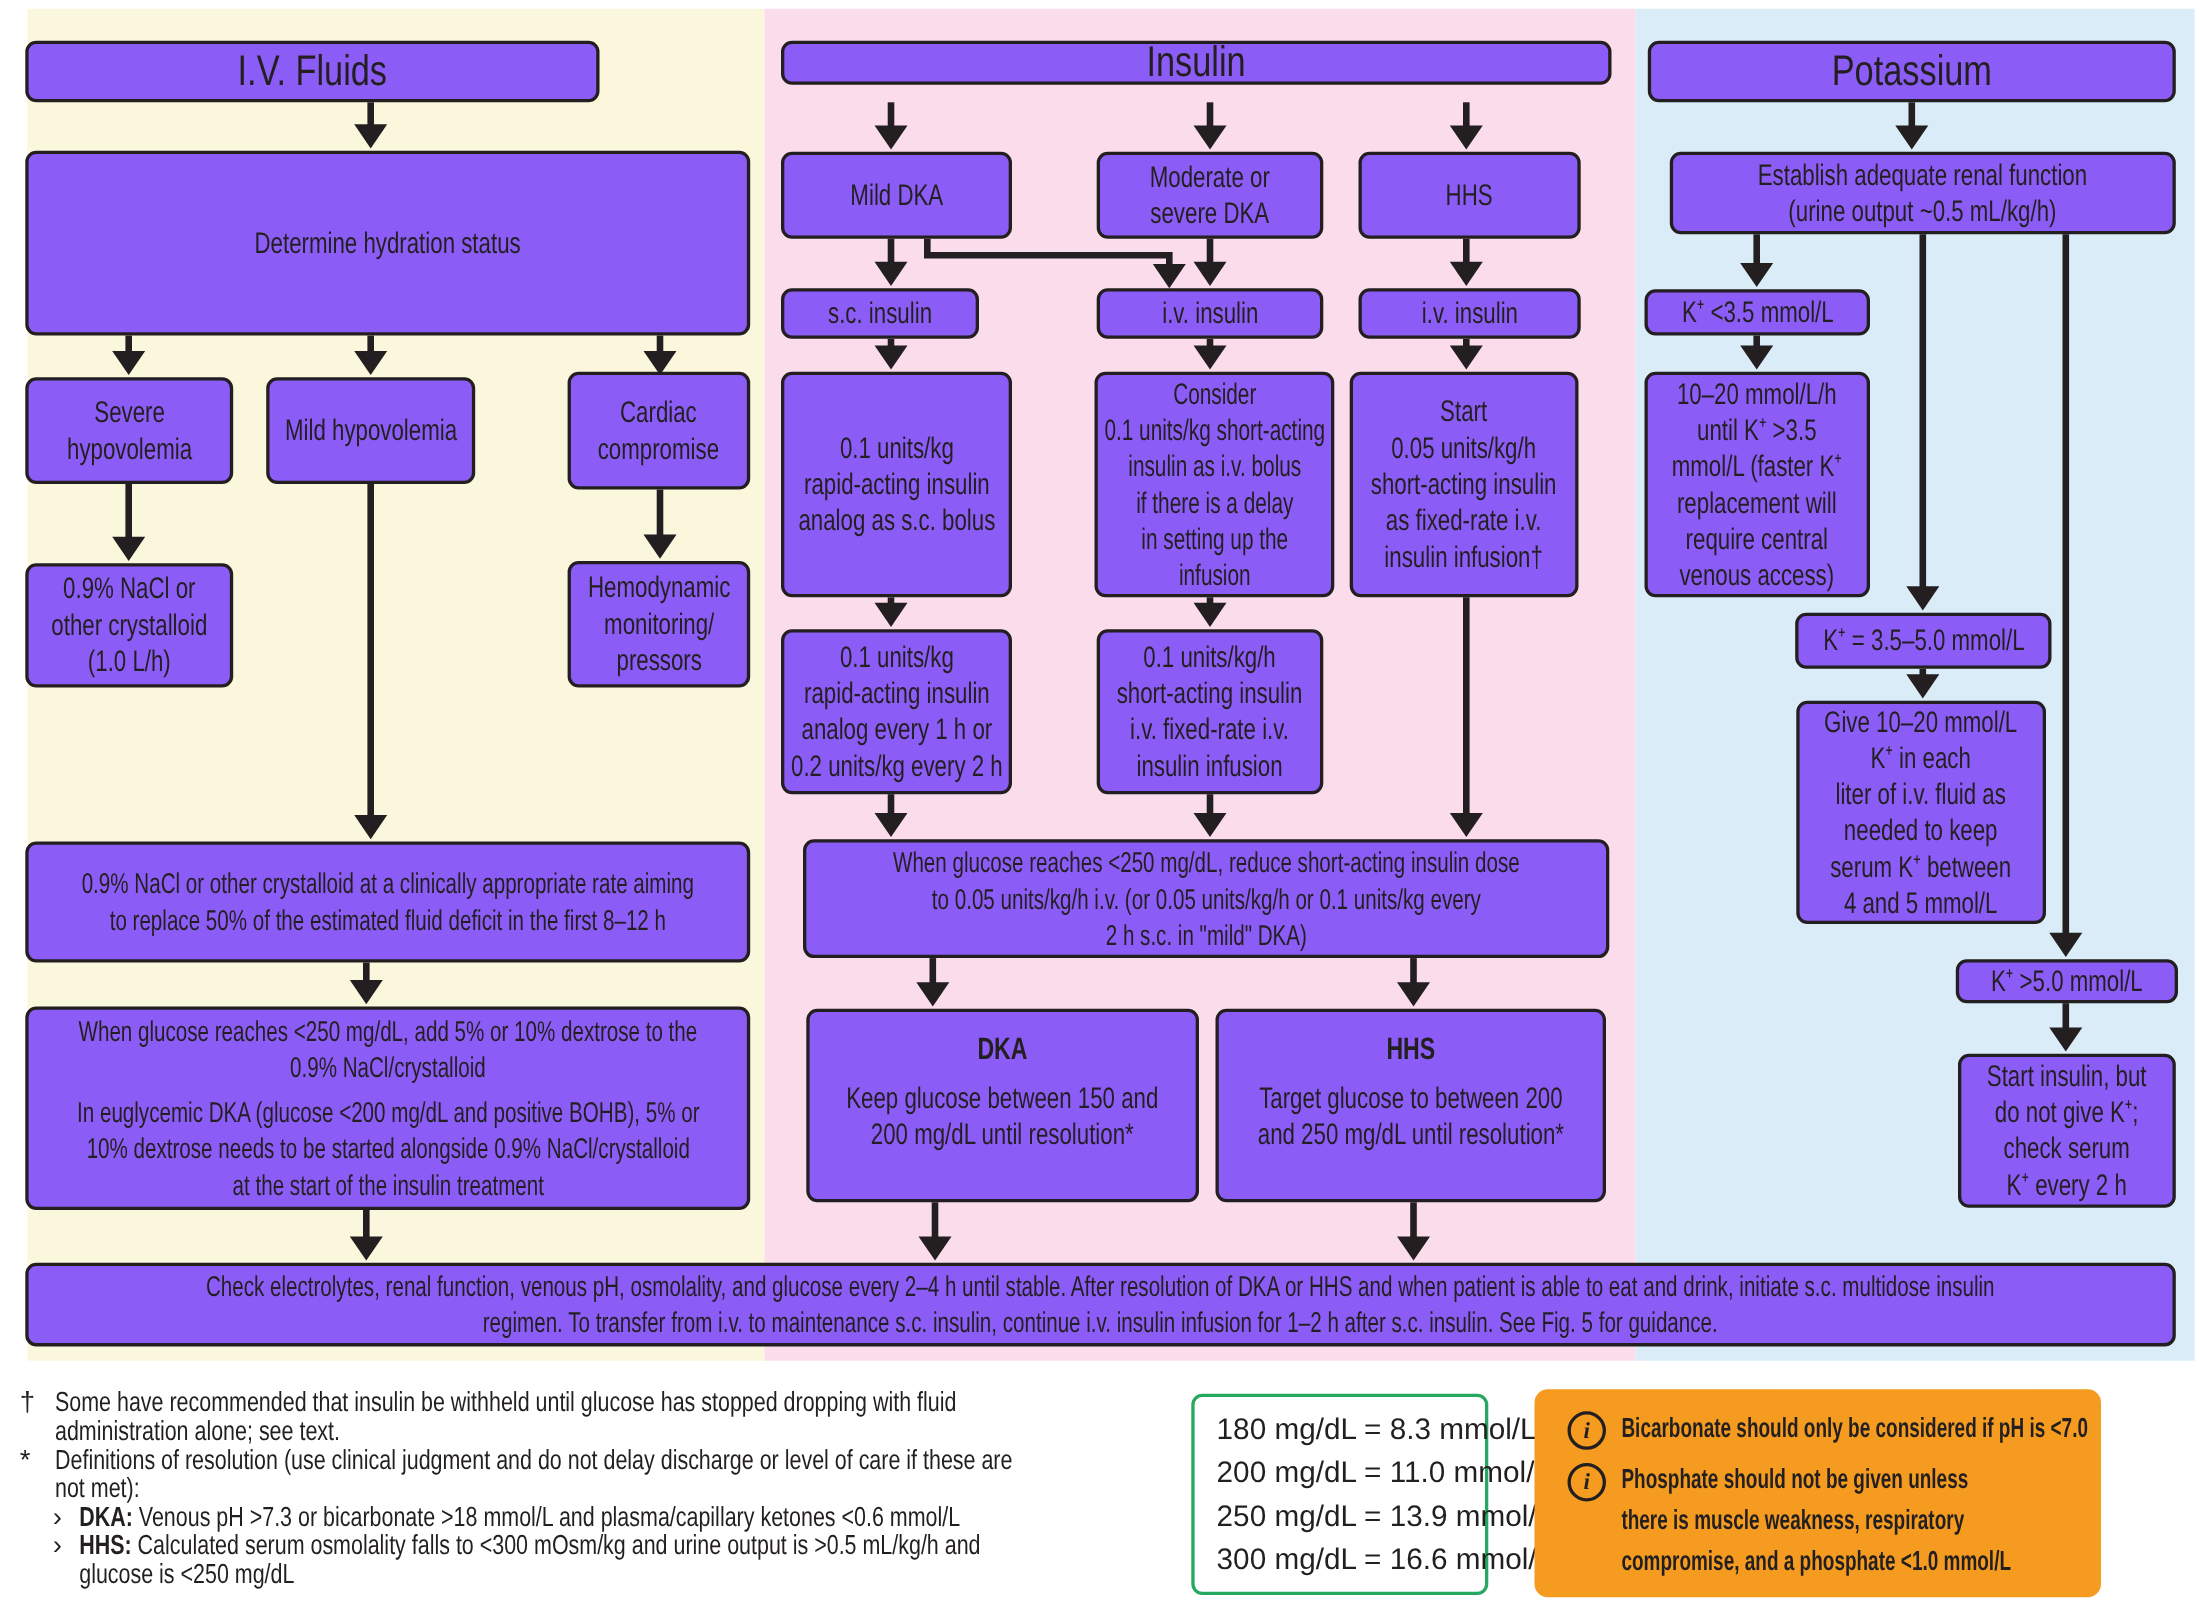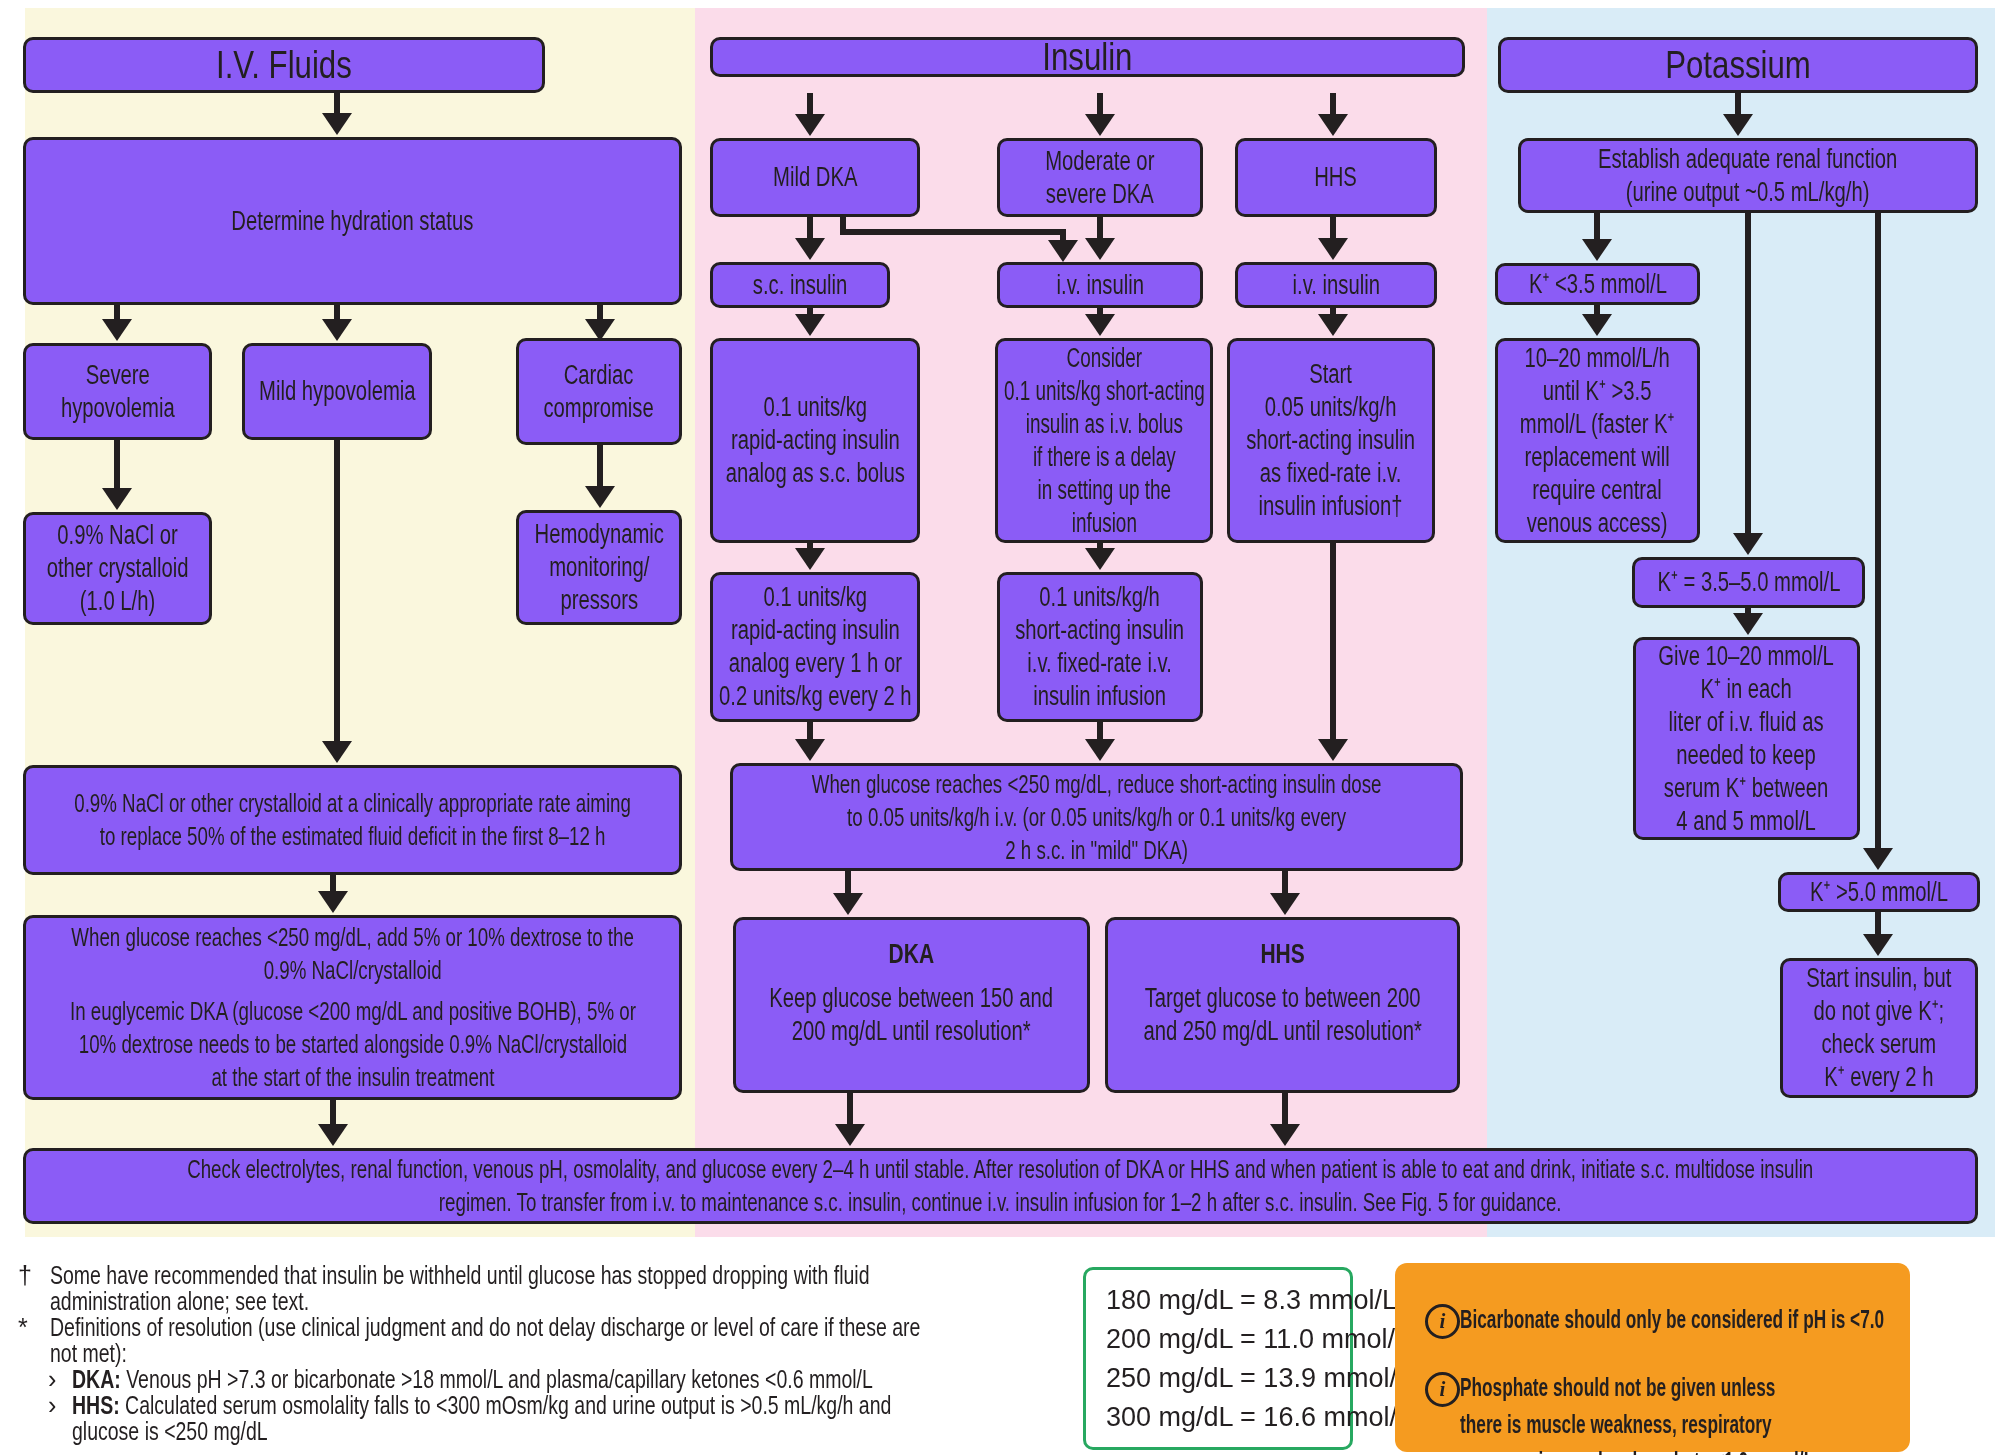--- a/index.html
+++ b/index.html
@@ -35,21 +35,21 @@
   .fn-row b{font-weight:bold;}
   
   .conv{position:absolute;left:1083px;top:1267px;width:270px;height:183px;background:#fff;
         border:3.5px solid var(--conversion_border);border-radius:10px;box-sizing:border-box;
         display:flex;flex-direction:column;justify-content:space-around;padding:10px 0 10px 20px;}
   .conv .txt-l{font-size:27px;transform:scaleX(.75);}
   
   .warn{position:absolute;left:1395px;top:1263px;width:515px;height:189px;background:var(--warning_bg);
         border-radius:12px;box-sizing:border-box;padding:17px 18px 12px 30px;
         display:flex;flex-direction:column;row-gap:9px;}
-  .warn-item{display:flex;align-items:flex-start;margin-top:21px;}
+  .warn-item{display:flex;align-items:flex-start;column-gap:14px;}
   .w-icon{flex:none;width:29px;height:29px;margin-top:3px;border:3.5px solid var(--box_border);
           border-radius:50%;display:flex;align-items:center;justify-content:center;
           font:italic bold 21px/1 "Liberation Serif",serif;color:var(--box_border);}
   .w-icon::before{content:"i";}
   .warn .txt-l{font-size:25px;line-height:37px;font-weight:bold;transform:scaleX(.69);}
 </style>
 </head>
 <body>
 
 <div class="canvas">

